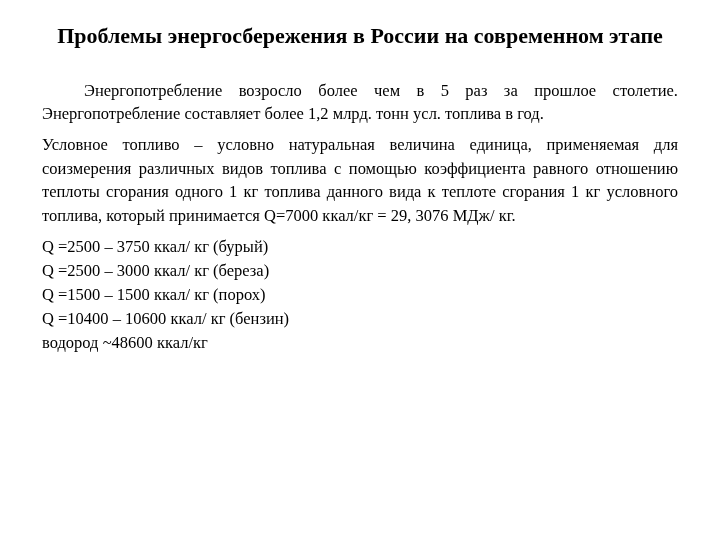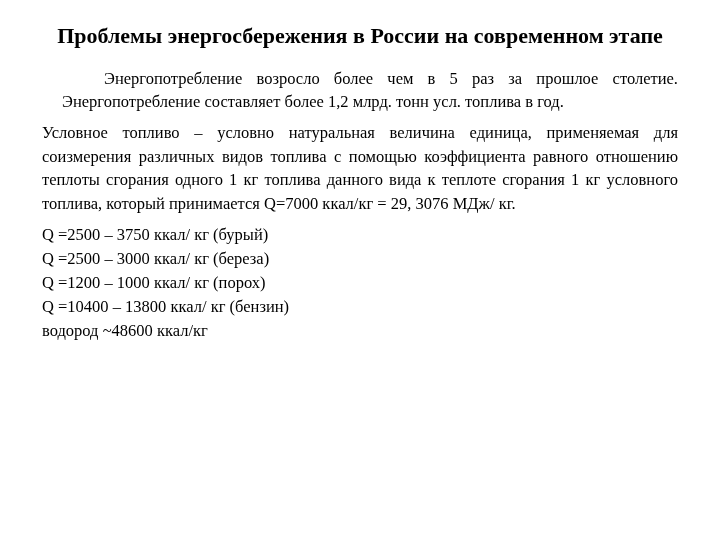--- a/index.html
+++ b/index.html
@@ -15,34 +15,33 @@
     width: 720px;
     height: 540px;
     padding: 22px 24px 0 24px;
   }
   .title {
     font-size: 22px;
     font-weight: bold;
     text-align: center;
     line-height: 1.3;
     padding: 0 10px;
-    margin-bottom: 16px;
+    margin-bottom: 28px;
   }
   .content {
     padding: 0 18px 0 18px;
     font-size: 16.5px;
     line-height: 1.42;
   }
   .para {
     text-align: justify;
     margin-bottom: 8px;
   }
   .para.indented {
     text-indent: 42px;
-    margin-left: 20px;
   }
   .spec-list {
     list-style: none;
   }
   .spec-line {
     font-size: 16.5px;
     line-height: 1.45;
     text-align: left;
   }
 </style>
@@ -53,18 +52,18 @@
   <h1 class="title">Проблемы энергосбережения в России на современном этапе</h1>
 
   <div class="content">
     <p class="para indented">Энергопотребление  возросло  более  чем  в  5  раз  за  прошлое  столетие. Энергопотребление составляет более 1,2 млрд. тонн усл. топлива в год.</p>
 
     <p class="para">Условное топливо – условно натуральная величина единица, применяемая для соизмерения  различных  видов  топлива  с  помощью  коэффициента  равного отношению  теплоты  сгорания  одного  1  кг  топлива  данного  вида  к  теплоте сгорания 1 кг условного топлива, который принимается Q=7000 ккал/кг = 29, 3076 МДж/ кг.</p>
 
     <ul class="spec-list">
       <li class="spec-line">Q =2500 – 3750 ккал/ кг (бурый)</li>
       <li class="spec-line">Q =2500 – 3000 ккал/ кг (береза)</li>
-      <li class="spec-line">Q =1200 – 1000 ккал/ кг (порох)</li>
-      <li class="spec-line">Q =10400 – 13800 ккал/ кг (бензин)</li>
+      <li class="spec-line">Q =1500 – 1500 ккал/ кг (порох)</li>
+      <li class="spec-line">Q =10400 – 10600 ккал/ кг (бензин)</li>
       <li class="spec-line">водород ~48600 ккал/кг</li>
     </ul>
   </div>
 </div>
 
 </body></html>

